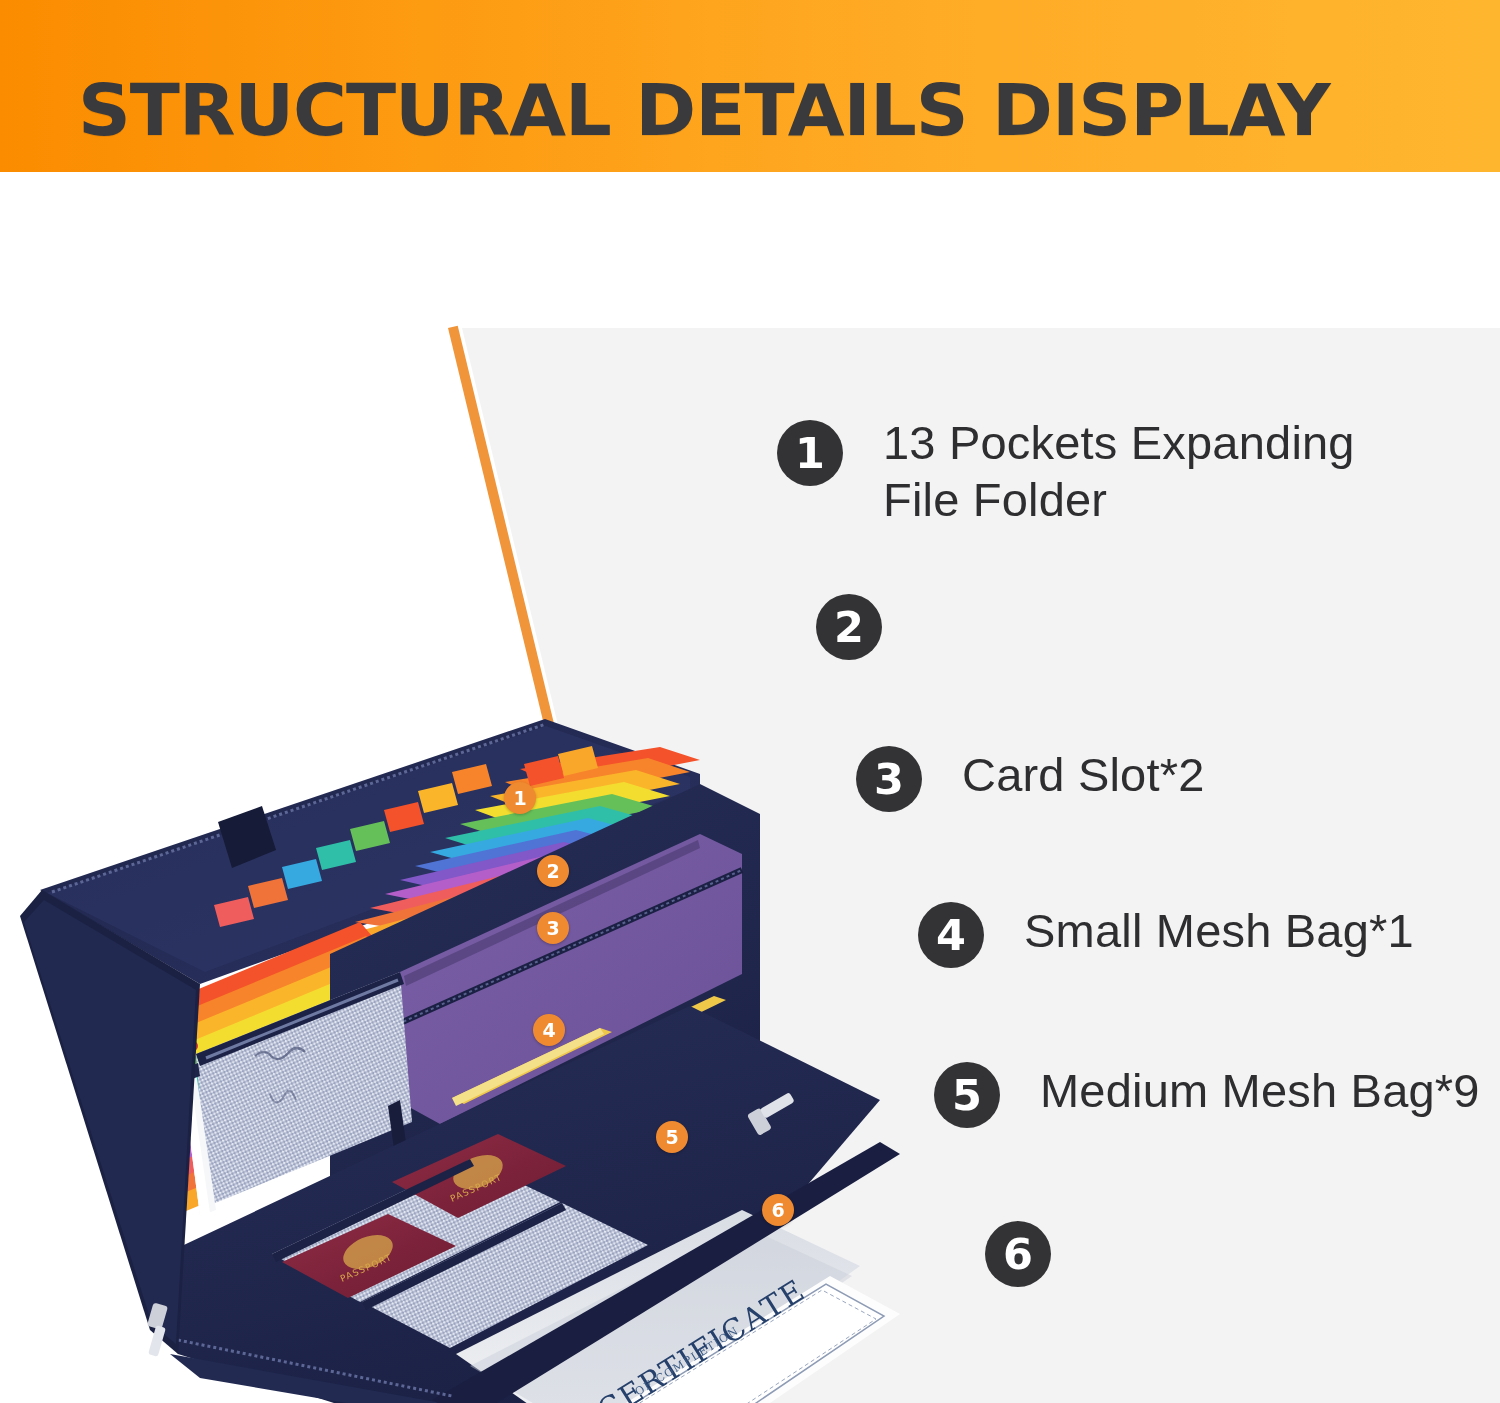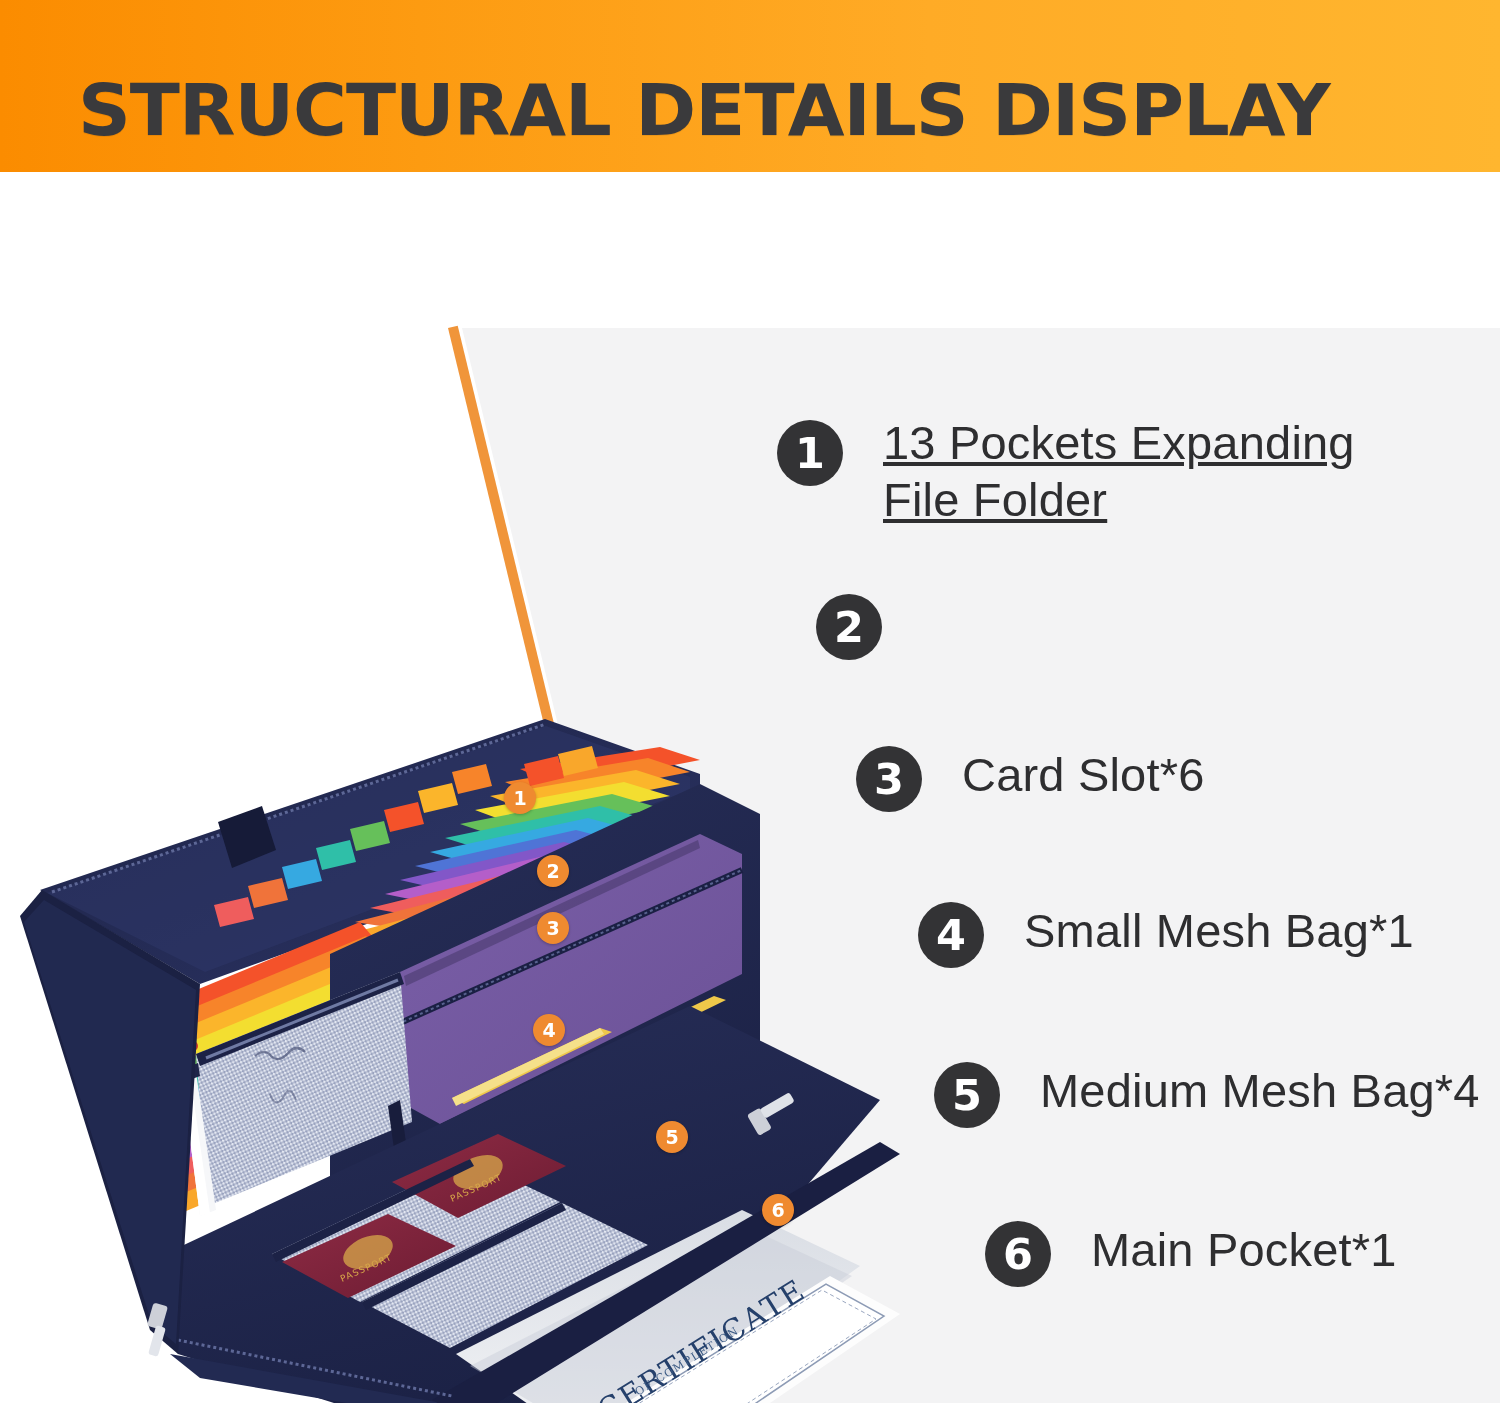--- a/index.html
+++ b/index.html
@@ -78,21 +78,21 @@
     color:#2e2e30;
     white-space:pre-line;
     letter-spacing:.2px;
   }
   .f1{left:777px;top:196px;}
   .f2{left:816px;top:370px;}
   .f3{left:856px;top:522px;}
   .f4{left:918px;top:678px;}
   .f5{left:934px;top:838px;}
   .f6{left:985px;top:997px;}
-  .f1 .feature-label{margin-top:-6px;text-decoration:underline;}
+  .f1 .feature-label{margin-top:-6px;}
 
   
   .photo{
     position:absolute;left:0px;top:430px;width:900px;height:870px;
   }
   .photo svg{display:block;width:900px;height:870px;}
 
   
   .marker{
     position:absolute;
@@ -358,33 +358,32 @@
         <div class="feature-label">13 Pockets Expanding
 File Folder</div>
       </div>
 
       <div class="feature f2">
         <div class="badge">2</div>
       </div>
 
       <div class="feature f3">
         <div class="badge">3</div>
-        <div class="feature-label">Card Slot*6</div>
+        <div class="feature-label">Card Slot*2</div>
       </div>
 
       <div class="feature f4">
         <div class="badge">4</div>
         <div class="feature-label">Small Mesh Bag*1</div>
       </div>
 
       <div class="feature f5">
         <div class="badge">5</div>
-        <div class="feature-label">Medium Mesh Bag*4</div>
+        <div class="feature-label">Medium Mesh Bag*9</div>
       </div>
 
       <div class="feature f6">
         <div class="badge">6</div>
-        <div class="feature-label">Main Pocket*1</div>
       </div>
 
     </div>
   </div>
 </div>
 
 </body></html>

